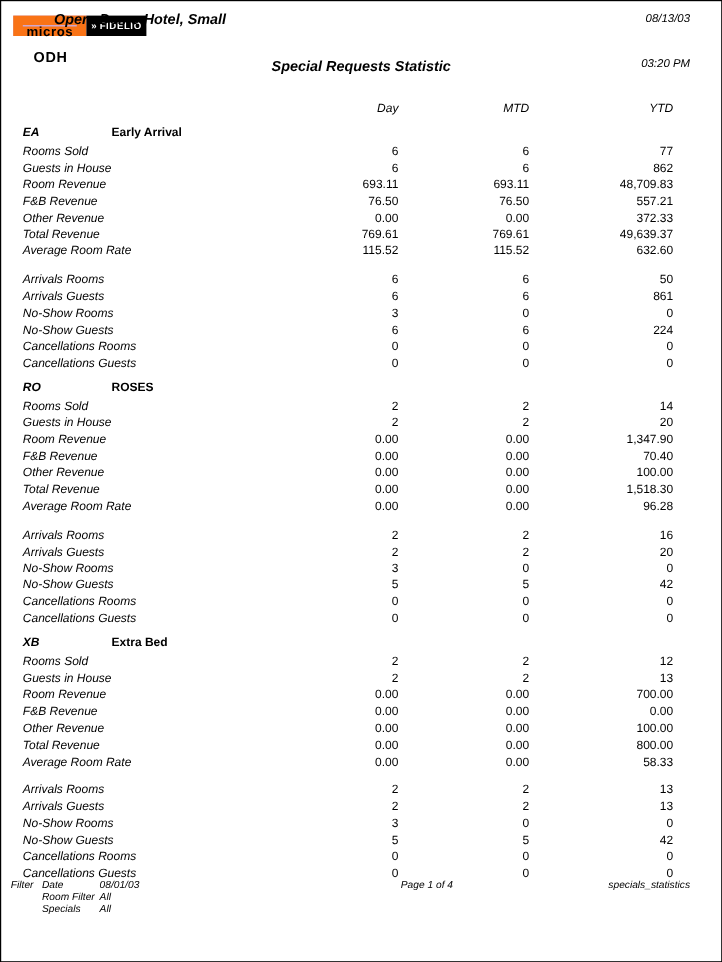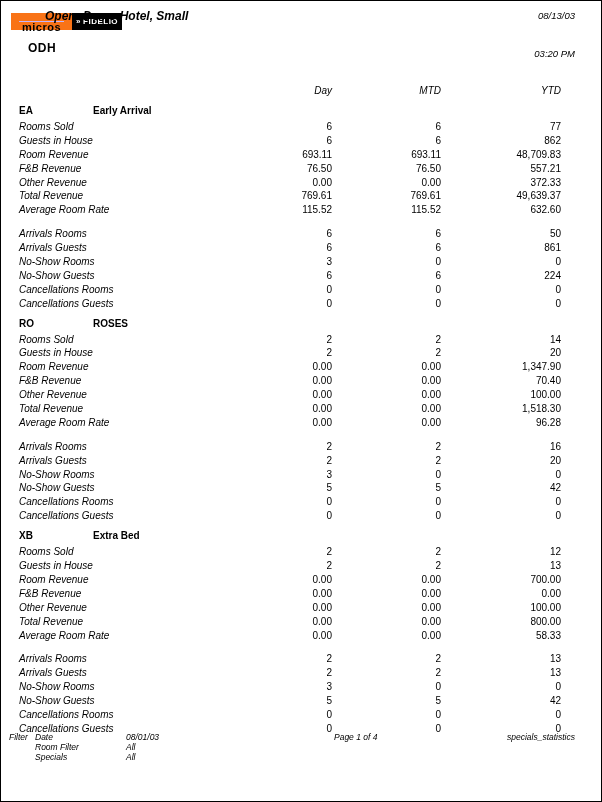--- a/index.html
+++ b/index.html
@@ -45,48 +45,49 @@
     grid-template-columns:212px 101px 109px 120px;
     align-items:baseline;
   }
   .col-headers { height:14px; font-style:italic; font-size:9.5px; }
   .col-headers .num { font-style:italic;text-align:right; }
   .num { text-align:right; font-size:10px; }
   .row { height:13.9px; }
   .row-label { font-style:italic; font-size:10px; white-space:nowrap; }
   .section { margin-top:6px; }
   .section-header { height:16px; font-weight:bold; font-size:10px; display:flex; }
-  .section-code { width:74px; }
+  .section-code { width:74px;font-style:italic; }
   .activity-group { margin-top:10px; }
 
   
   .footer { position:absolute; top:731px; left:0; right:0; font-size:8.5px; font-style:italic; }
   .filter-label { position:absolute; left:8px; top:0; }
   .filter-rows { position:absolute; left:34px; top:0; }
-  .filter-row { display:flex; height:10px; line-height:10px;gap:43px; }
+  .filter-row { display:flex; height:10px; line-height:10px; }
   .filter-row-label { width:48px; }
   .page-number { position:absolute; left:333px; top:0; }
   .report-file { position:absolute; right:26px; top:0; }
 </style>
 </head>
 <body>
 
 <div class="page">
 
   <div class="logo">
     <span class="logo-micros">micros</span>
     <span class="logo-fidelio">
         <span class="logo-arrow">»</span>
         <span>FIDELIO</span>
       </span>
   </div>
   <div class="prop-code">ODH</div>
 
   <div class="hotel-name">Opera Demo Hotel, Small</div>
   <div class="report-date">08/13/03</div>
+  <div class="report-title">Special Requests Statistic</div>
   <div class="report-time">03:20 PM</div>
 
   <div class="report">
     <div class="grid-row col-headers">
       <span></span>
       <span class="num">Day</span>
       <span class="num">MTD</span>
       <span class="num">YTD</span>
     </div>
     <div>

